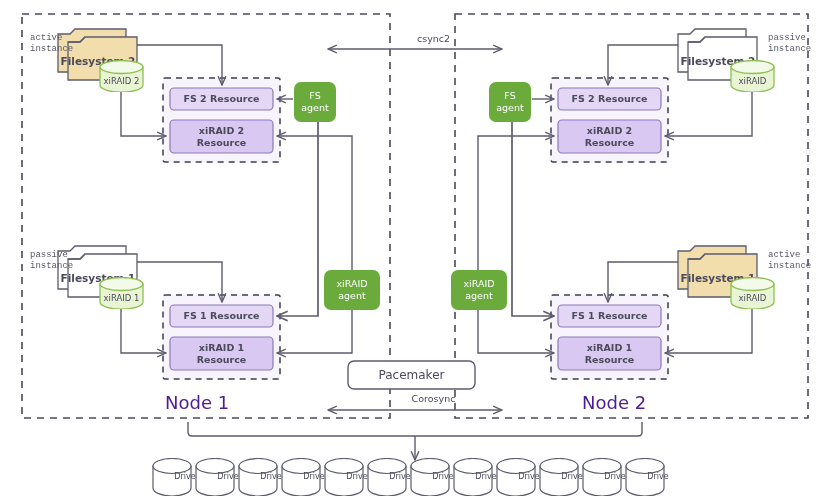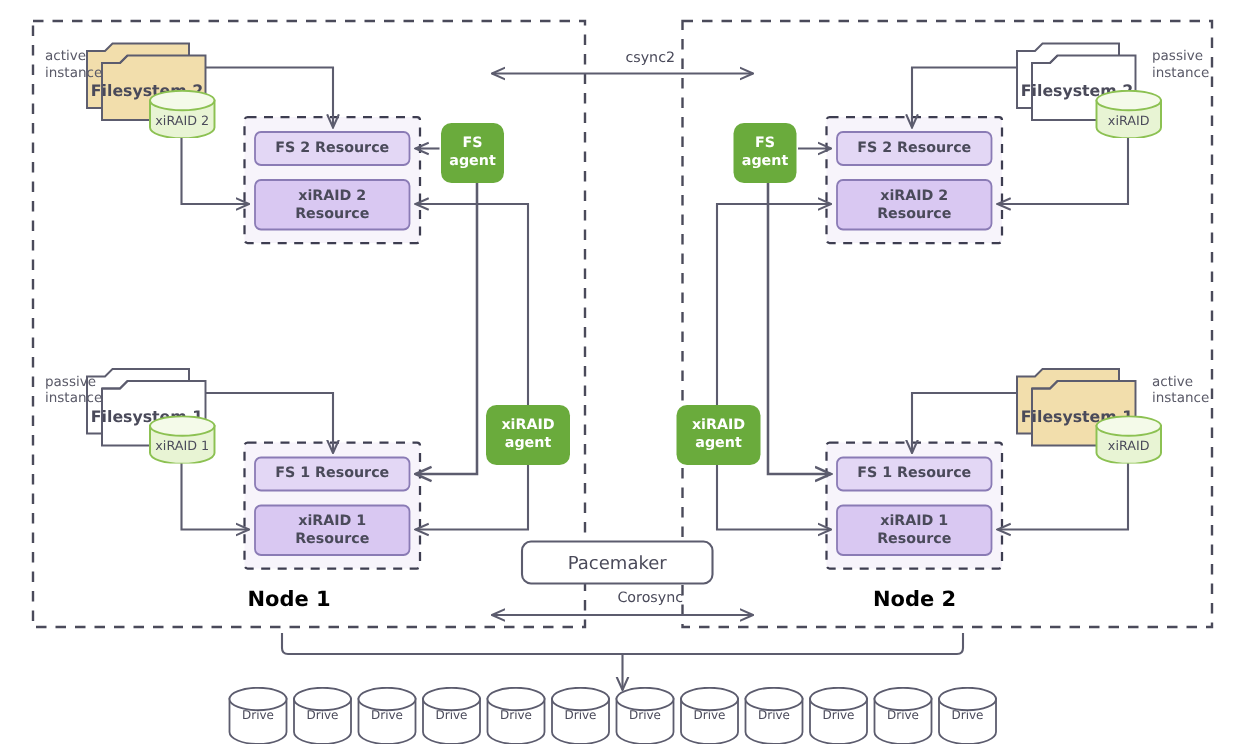--- a/index.html
+++ b/index.html
@@ -1,28 +1,28 @@
 <!DOCTYPE html>
 <html><head>
 <meta charset="utf-8">
 <style>
   html,body{margin:0;padding:0;background:#ffffff;}
   body{font-family:"DejaVu Sans","Liberation Sans",sans-serif;}
   #stage{position:relative;width:823px;height:500px;overflow:hidden;background:#fff;}
   #svg-layer{position:absolute;left:0;top:0;width:823px;height:500px;}
   .lbl{position:absolute;color:#4a4a5a;white-space:nowrap;}
-  .tiny{font-size:9px;line-height:11px;color:#5a5a68;}
-  .nodelbl{font-size:14px;font-weight:bold;color:#000000;}
+  .tiny{font-size:9px;line-height:11px;color:#5a5a68;font-family:Liberation Mono, monospace;}
+  .nodelbl{font-size:18px;font-weight:normal;color:#4c1d95;}
   .midlbl{font-size:9.5px;color:#4a4a5a;margin-left:22px;}
   .fsname{font-size:10.5px;font-weight:bold;color:#4a4a5a;}
   .cylname{font-size:8.5px;color:#4a4a5a;}
   .resname{font-size:9.5px;font-weight:bold;color:#4a4a5a;text-align:right;line-height:12px;}
-  .agname{font-size:9.5px;font-weight:bold;color:#ffffff;text-align:center;line-height:12px;}
+  .agname{font-size:9.5px;font-weight:normal;color:#ffffff;text-align:center;line-height:12px;}
   .pmname{font-size:12px;color:#4a4a5a;}
-  .drivename{font-size:8px;color:#4a4a5a;}
+  .drivename{font-size:8px;color:#4a4a5a;padding-left:13px;}
   .ctr{display:flex;align-items:center;justify-content:center;}
 </style>
 </head>
 <body>
 
 <div id="stage">
 
   <svg id="svg-layer" viewBox="0 0 823 500">
     <defs>
       <marker id="arrow" viewBox="0 0 10 10" refX="9" refY="5" markerWidth="7" markerHeight="7" orient="auto-start-reverse">

